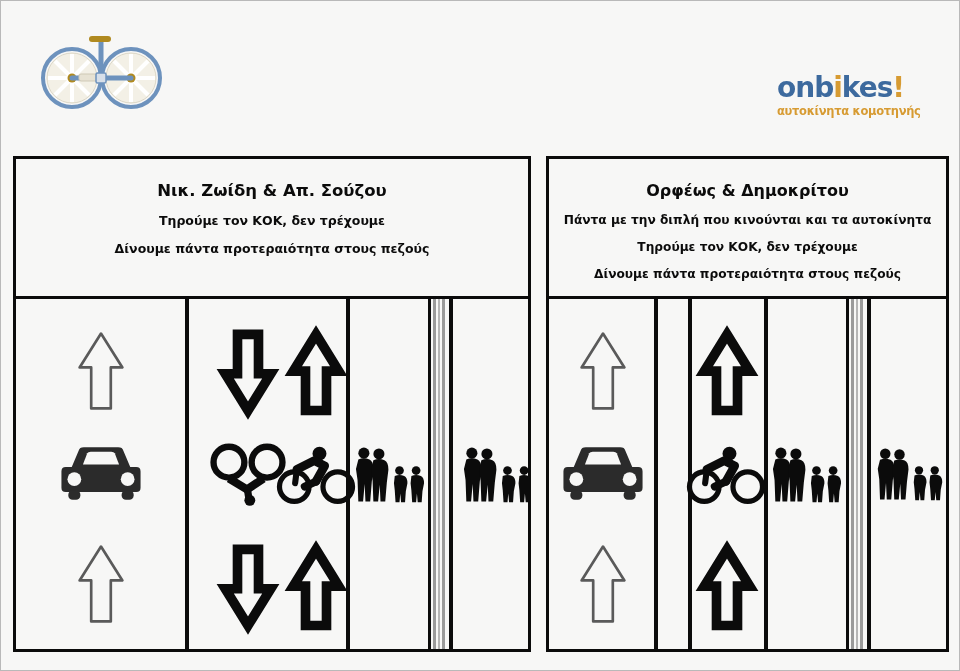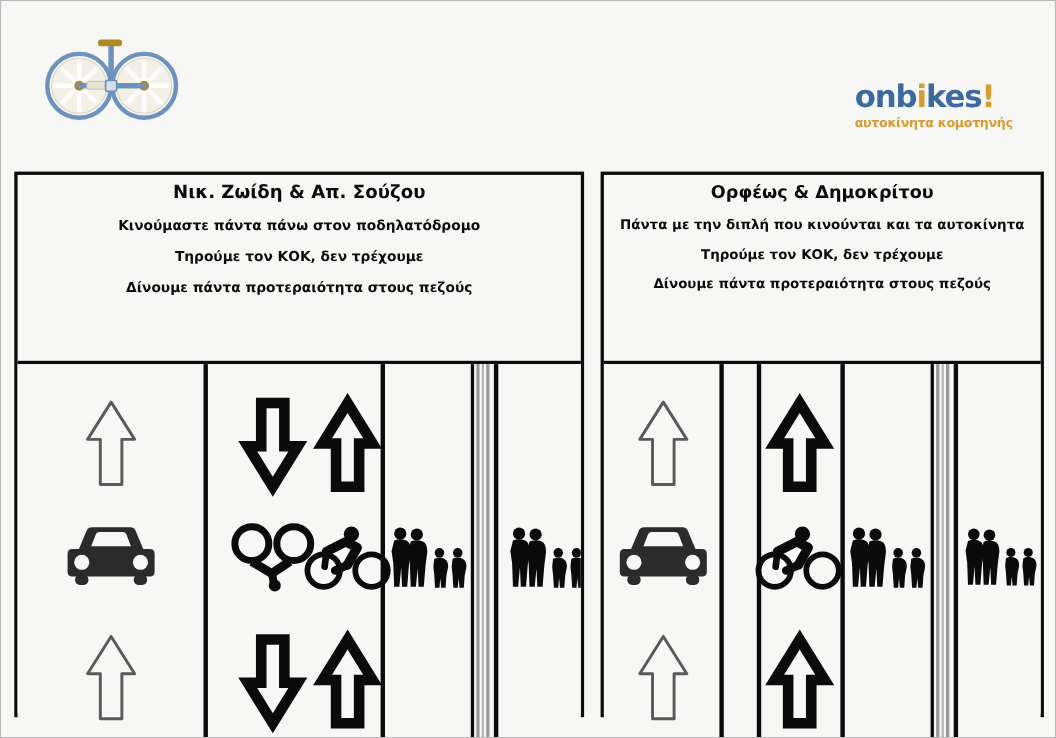--- a/index.html
+++ b/index.html
@@ -80,23 +80,23 @@
     box-sizing: border-box;
     border: 3px solid #0b0b0b;
     background: #f7f7f6;
   }
   #panel-left  { left: 12px;  width: 518px; }
   #panel-right { left: 545px; width: 403px; }
 
   .panel-head {
     position: relative;
     box-sizing: border-box;
-    height: 172px;
+    height: 140px;
     border-bottom: 3px solid #0b0b0b;
-    padding-top: 2px;
+    padding-top: 18px;
     text-align: center;
   }
   .panel-title {
     font-size: 16.5px;
     font-weight: bold;
     color: #0b0b0b;
     margin: 4px 0 0 0;
     white-space: nowrap;
   }
   .panel-rule {
@@ -197,21 +197,20 @@
 
     <div id="brand-logo">
       <div id="brand-word"><span>onb</span><span class="hl">i</span><span>kes</span><span class="hl">!</span></div>
       <div id="brand-sub">αυτοκίνητα κομοτηνής</div>
     </div>
   </div>
 
   <div class="panel" id="panel-left">
     <div class="panel-head">
       <div class="panel-title">Νικ. Ζωίδη &amp; Απ. Σούζου</div>
-      <div class="panel-rule">Κινούμαστε πάντα πάνω στον ποδηλατόδρομο</div>
       <div class="panel-rule">Τηρούμε τον ΚΟΚ, δεν τρέχουμε</div>
       <div class="panel-rule">Δίνουμε πάντα προτεραιότητα στους πεζούς</div>
     </div>
 
     <div class="diagram">
 
       <div class="lane-div" style="left:169px;"></div>
       <div class="lane-div" style="left:330px;"></div>
       <div class="stripe-group" style="left:412px;width:26px;">
         <div class="s" style="left:0px;width:3px;background:#0b0b0b;"></div>

